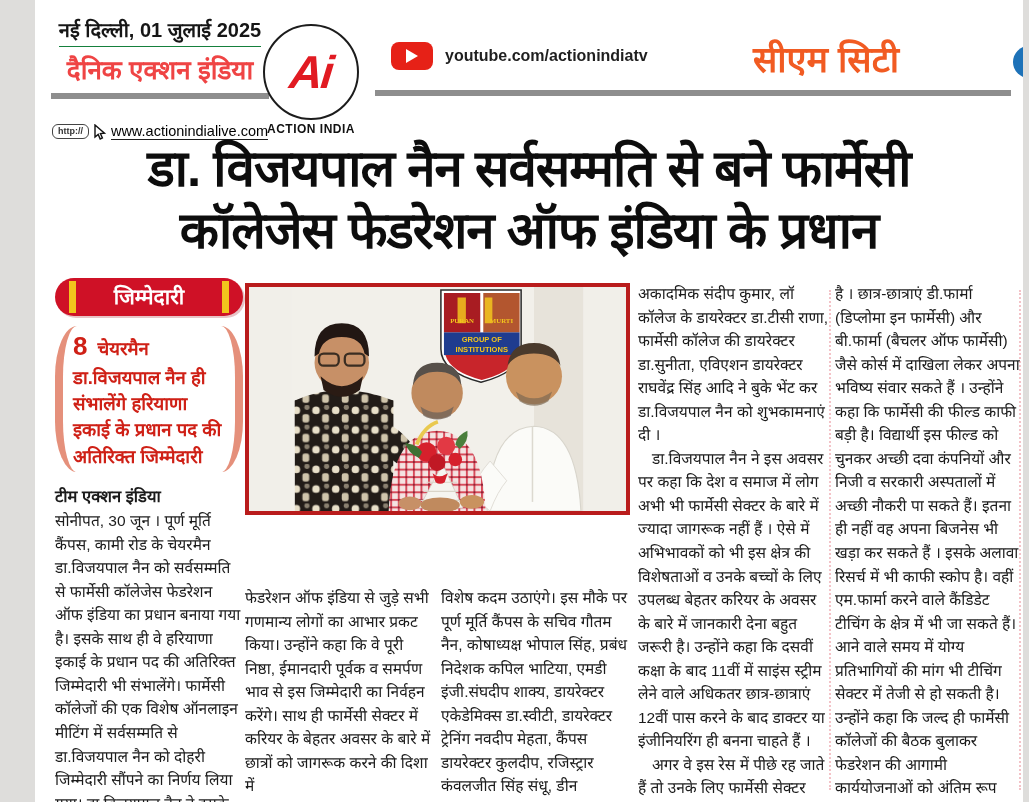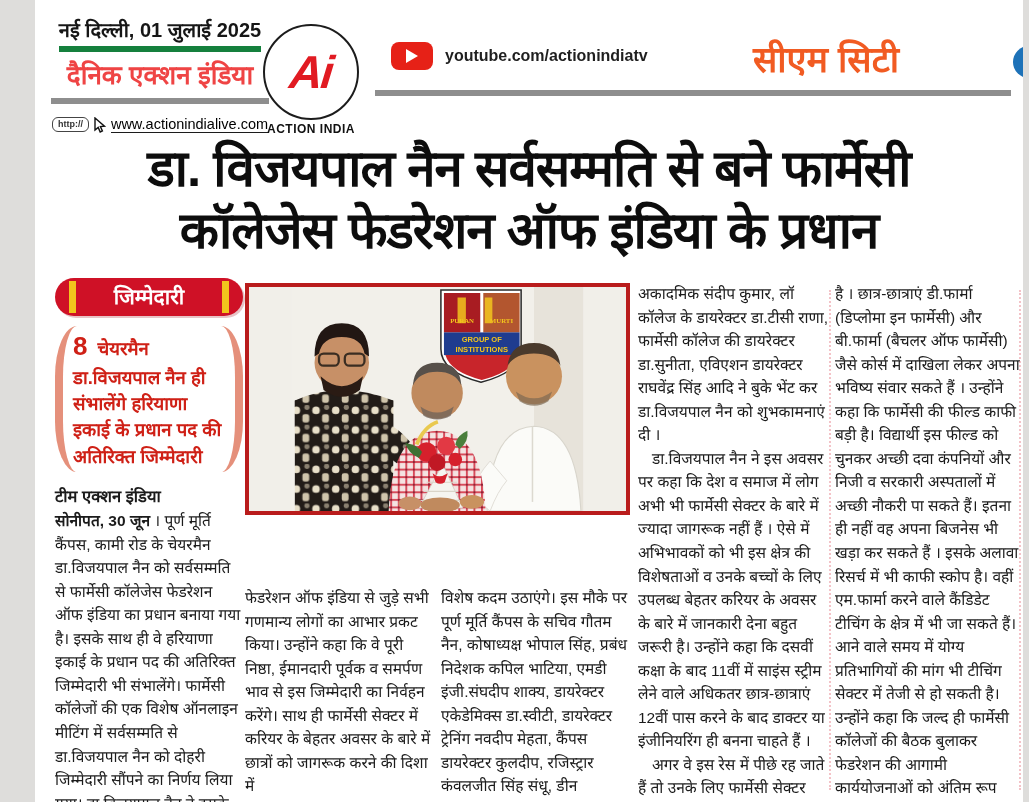--- a/index.html
+++ b/index.html
@@ -9,24 +9,24 @@
     font-family:"Liberation Sans","DejaVu Sans",sans-serif;
     -webkit-font-smoothing:antialiased;
   }
   .page{
     position:absolute;left:35px;top:0;width:988px;height:802px;
     background:#ffffff;overflow:hidden;
   }
   
   .mast-left{position:absolute;left:16px;top:16px;width:218px;text-align:center;}
   .mast-date{font-size:20px;font-weight:bold;color:#161616;letter-spacing:0;
-    padding-bottom:3px;border-bottom:6px solid #15803d;display:inline-block;}
+    padding-bottom:3px;border-bottom:1px solid #15803d;display:inline-block;}
   .mast-paper{font-size:26px;font-weight:800;color:#ef4444;margin-top:4px;}
   .mast-grayline{height:6px;background:#8e8e8e;margin-top:6px;}
-  .mast-webrow{margin-top:12px;display:flex;align-items:center;justify-content:center;gap:4px;}
+  .mast-webrow{margin-top:24px;display:flex;align-items:center;justify-content:center;gap:4px;}
   .http-chip{border:1.5px solid #444;border-radius:6px;font-size:9px;font-weight:bold;
     color:#333;padding:2px 5px;line-height:1;background:#fff;}
   .mast-web{font-size:14.5px;font-weight:normal;color:#000000;border-bottom:1.5px solid #1c1c1c;}
   .logo-wrap{position:absolute;left:224px;top:24px;width:104px;text-align:center;}
   .logo-circle{width:92px;height:92px;border:2.5px solid #1c1c1c;border-radius:50%;
     margin:0 auto;display:flex;align-items:center;justify-content:center;background:#fff;}
   .logo-mono{font-size:46px;font-weight:800;font-style:italic;color:#e11b22;
     letter-spacing:-2px;transform:skewX(-6deg);}
   .logo-name{font-size:12px;font-weight:800;color:#111;margin-top:2px;letter-spacing:.5px;}
   .yt-row{position:absolute;left:356px;top:42px;display:flex;align-items:center;gap:12px;}
@@ -46,21 +46,21 @@
   
   .col{position:absolute;font-size:15.5px;line-height:1.52;color:#1b1b1b;text-align:left;}
   .col p{margin:0;}
   .col .indent{text-indent:14px;}
   #col1{left:20px;top:278px;width:188px;}
   #col2{left:210px;top:586px;width:192px;}
   #col3{left:406px;top:586px;width:192px;}
   #col4{left:603px;top:282px;width:192px;}
   #col5{left:800px;top:282px;width:188px;}
   .byline{font-weight:800;font-size:16.5px;}
-  .dateline{font-weight:700;}
+  .dateline{font-weight:400;}
   
   .kicker{position:relative;height:38px;background:#cf1126;border-radius:19px;
     display:flex;align-items:center;justify-content:center;margin-bottom:10px;
     box-shadow:2px 2px 0 rgba(160,20,30,.25);}
   .kicker .bar{position:absolute;top:3px;bottom:3px;width:7px;background:#f2c51d;}
   .kicker .bar.l{left:14px;} .kicker .bar.r{right:14px;}
   .kicker-text{color:#fff;font-size:21px;font-weight:800;}
   
   .quote-wrap{position:relative;padding:2px 16px 2px 18px;margin-bottom:12px;}
   .brk{position:absolute;top:0;bottom:0;width:14px;}

